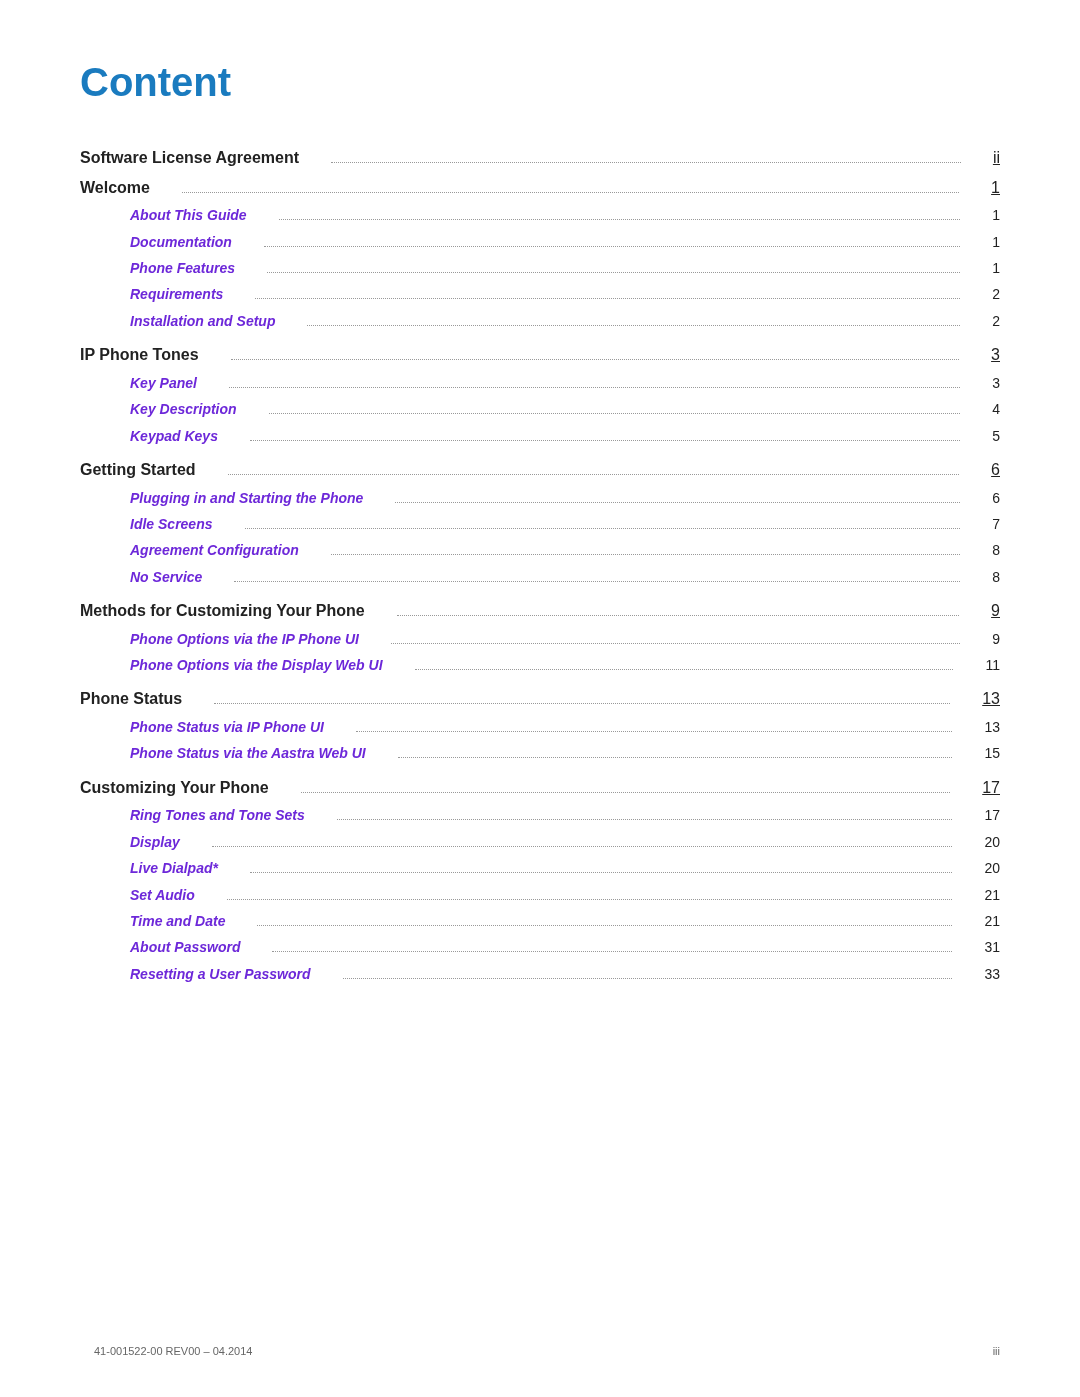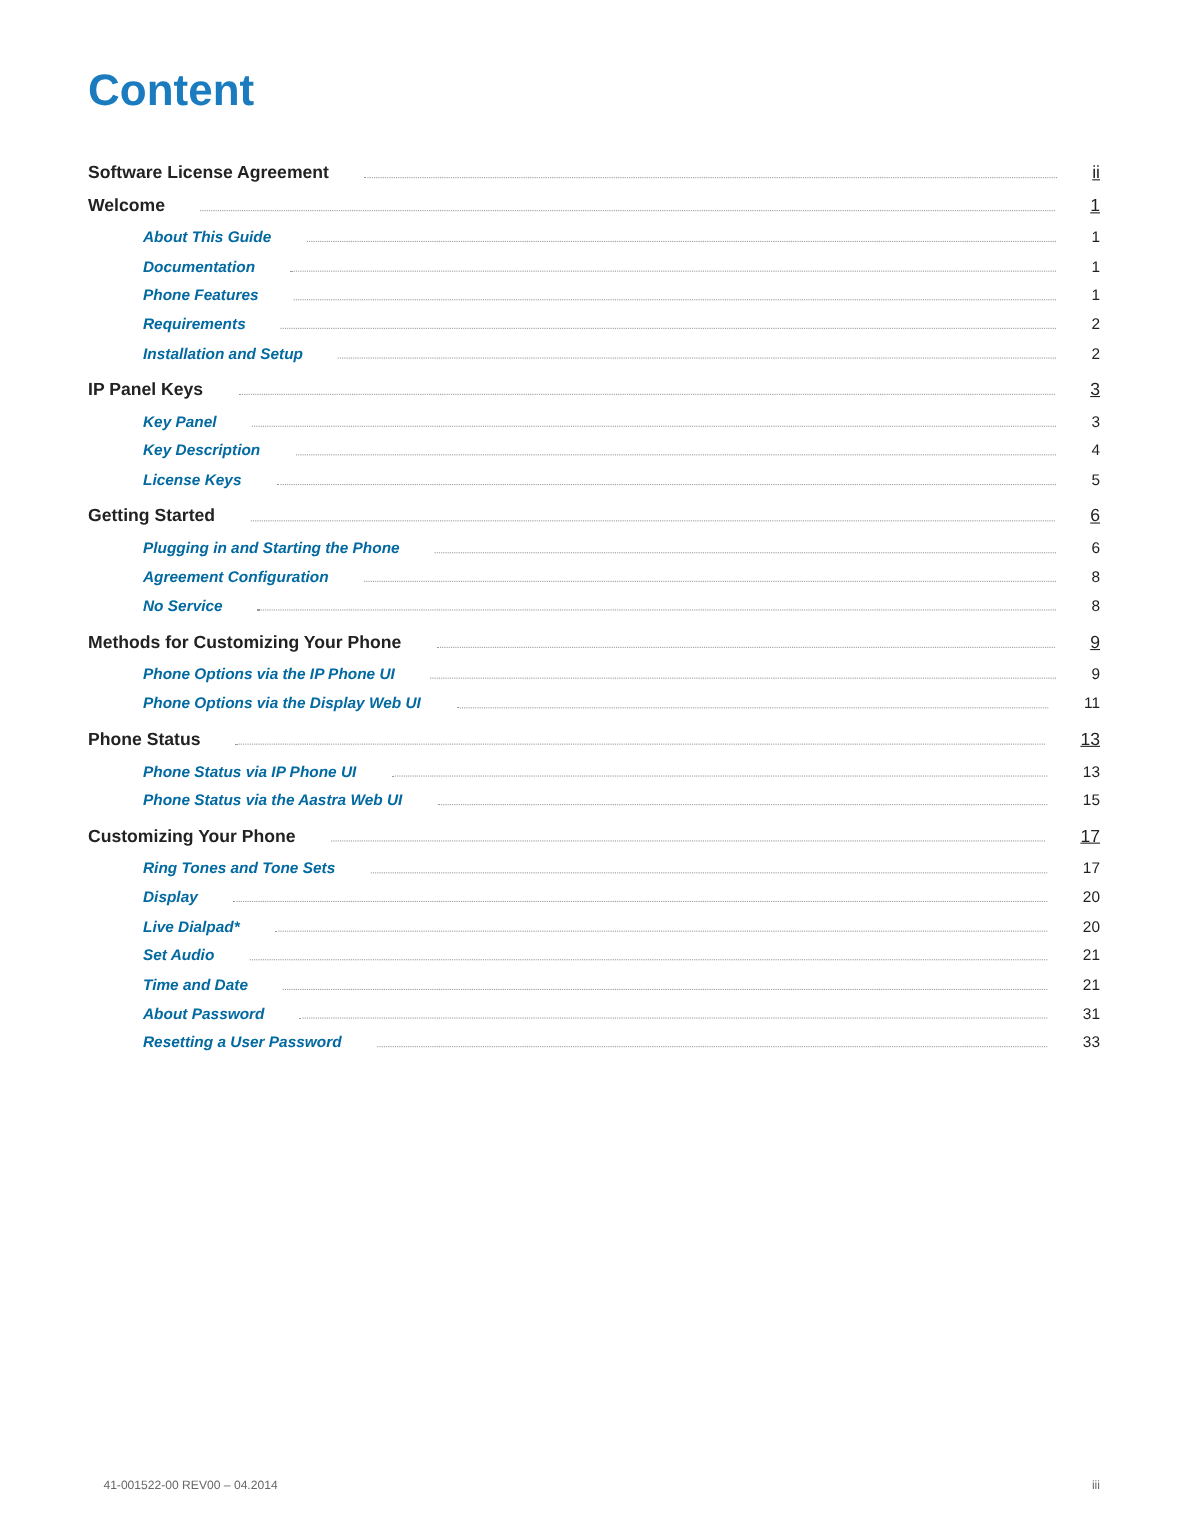--- a/index.html
+++ b/index.html
@@ -40,21 +40,21 @@
     .toc-label-main {
       font-size: 16px;
       font-weight: bold;
       color: #222222;
     }
 
     .toc-label-sub {
       font-size: 14px;
       font-weight: bold;
       font-style: italic;
-      color: #0369a1;
+      color: #6d28d9;
       margin-left: 50px;
     }
 
     .toc-dots {
       flex: 1;
       border-bottom: 1px dotted #999;
       margin: 0 4px;
       margin-bottom: 3px;
       min-width: 20px;
     }
@@ -124,48 +124,53 @@
       <span class="toc-label toc-label-sub">Requirements</span>
       <span class="toc-dots"></span>
       <span class="toc-page ">2</span>
     </div>
     <div class="toc-entry">
       <span class="toc-label toc-label-sub">Installation and Setup</span>
       <span class="toc-dots"></span>
       <span class="toc-page ">2</span>
     </div>
     <div class="toc-entry section-gap">
-      <span class="toc-label toc-label-main">IP Panel Keys</span>
+      <span class="toc-label toc-label-main">IP Phone Tones</span>
       <span class="toc-dots"></span>
       <span class="toc-page toc-page-main">3</span>
     </div>
     <div class="toc-entry">
       <span class="toc-label toc-label-sub">Key Panel</span>
       <span class="toc-dots"></span>
       <span class="toc-page ">3</span>
     </div>
     <div class="toc-entry">
       <span class="toc-label toc-label-sub">Key Description</span>
       <span class="toc-dots"></span>
       <span class="toc-page ">4</span>
     </div>
     <div class="toc-entry">
-      <span class="toc-label toc-label-sub">License Keys</span>
+      <span class="toc-label toc-label-sub">Keypad Keys</span>
       <span class="toc-dots"></span>
       <span class="toc-page ">5</span>
     </div>
     <div class="toc-entry section-gap">
       <span class="toc-label toc-label-main">Getting Started</span>
       <span class="toc-dots"></span>
       <span class="toc-page toc-page-main">6</span>
     </div>
     <div class="toc-entry">
       <span class="toc-label toc-label-sub">Plugging in and Starting the Phone</span>
       <span class="toc-dots"></span>
       <span class="toc-page ">6</span>
+    </div>
+    <div class="toc-entry">
+      <span class="toc-label toc-label-sub">Idle Screens</span>
+      <span class="toc-dots"></span>
+      <span class="toc-page ">7</span>
     </div>
     <div class="toc-entry">
       <span class="toc-label toc-label-sub">Agreement Configuration</span>
       <span class="toc-dots"></span>
       <span class="toc-page ">8</span>
     </div>
     <div class="toc-entry">
       <span class="toc-label toc-label-sub">No Service</span>
       <span class="toc-dots"></span>
       <span class="toc-page ">8</span>

